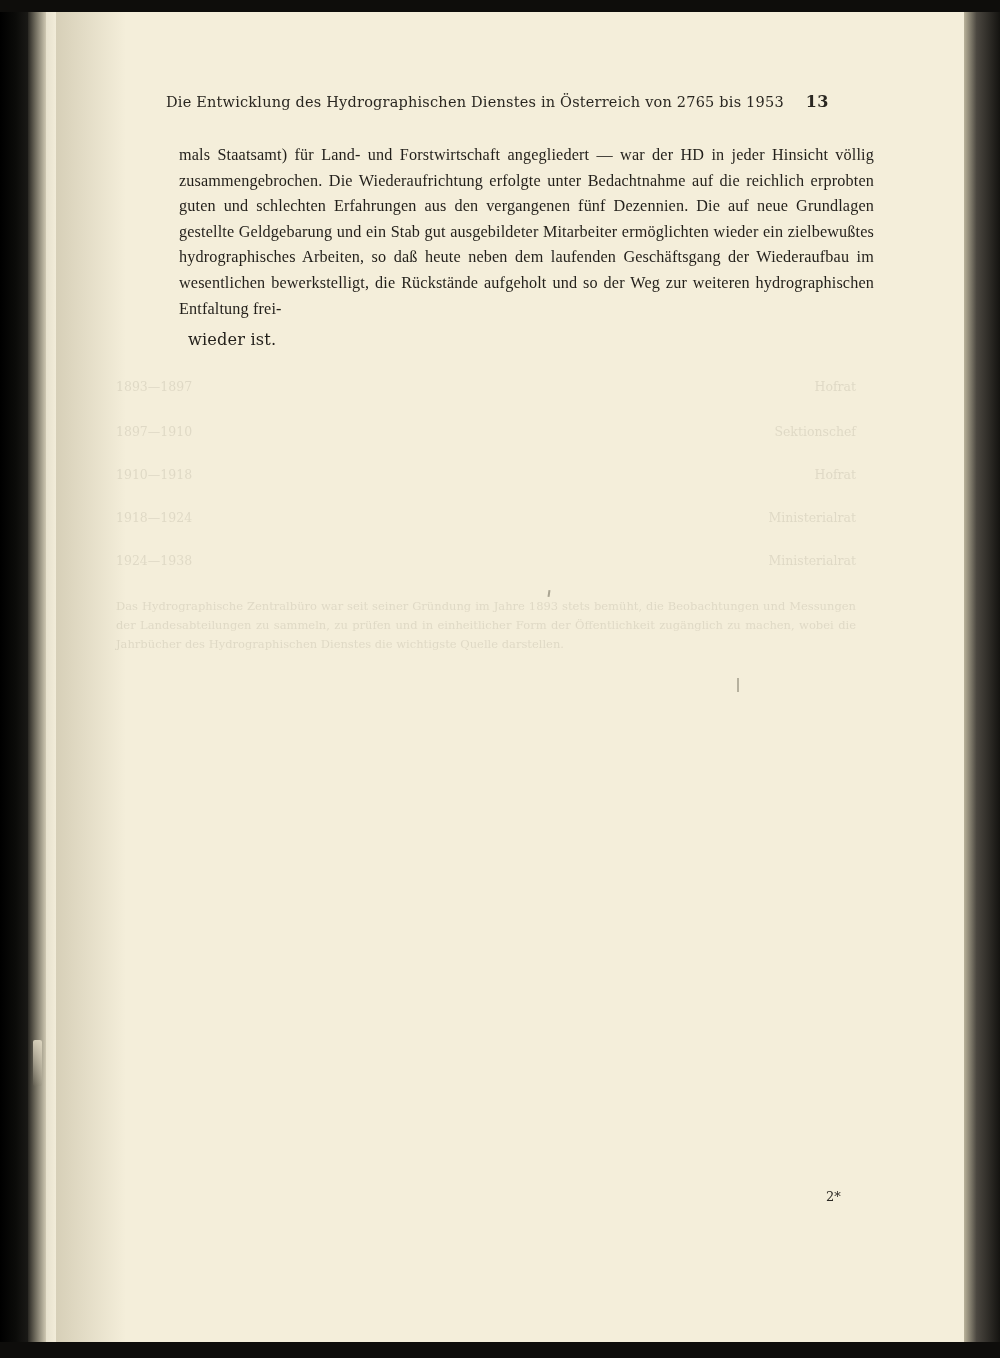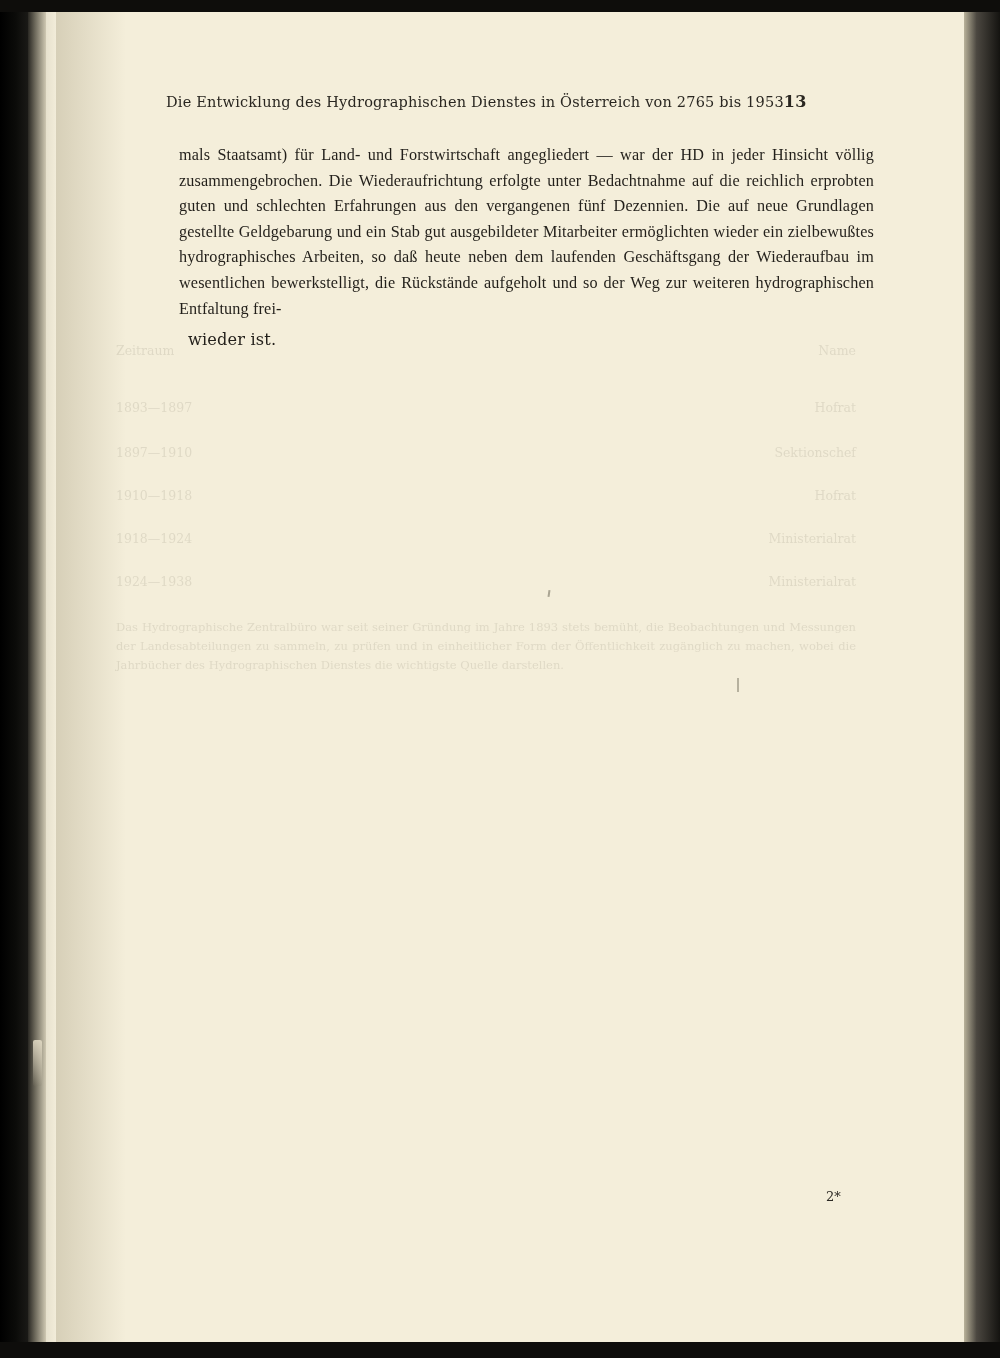--- a/index.html
+++ b/index.html
@@ -129,20 +129,21 @@
     width: 700px;
     font-size: 14.5px;
     color: #2a2721;
     letter-spacing: 0.2px;
     white-space: nowrap;
   }
   .running-head .rh-text { }
   .running-head .rh-page {
     font-weight: bold;
     font-size: 16px;
+    margin-left: 22px;
   }
 
   
   .body-text {
     position: absolute;
     left: 118px;
     top: 138px;
     width: 705px;
     font-size: 16.2px;
     line-height: 25.6px;
@@ -195,24 +196,20 @@
 <div id="scan">
 
   <div class="gutter-dark"></div>
   <div class="gutter-edge"></div>
   <div class="page-sliver"></div>
 
   <div class="paper">
     <div class="paper-shade-left"></div>
 
     <div class="bleed">
-      <div class="bleed-row">
-        <span>Zeitraum</span>
-        <span>Name</span>
-      </div>
       <div style="height:36px"></div>
       <div class="bleed-row">
         <span>1893—1897</span>
         <span>Hofrat</span>
       </div>
       <div style="height:24px"></div>
       <div class="bleed-row">
         <span>1897—1910</span>
         <span>Sektionschef</span>
       </div>

